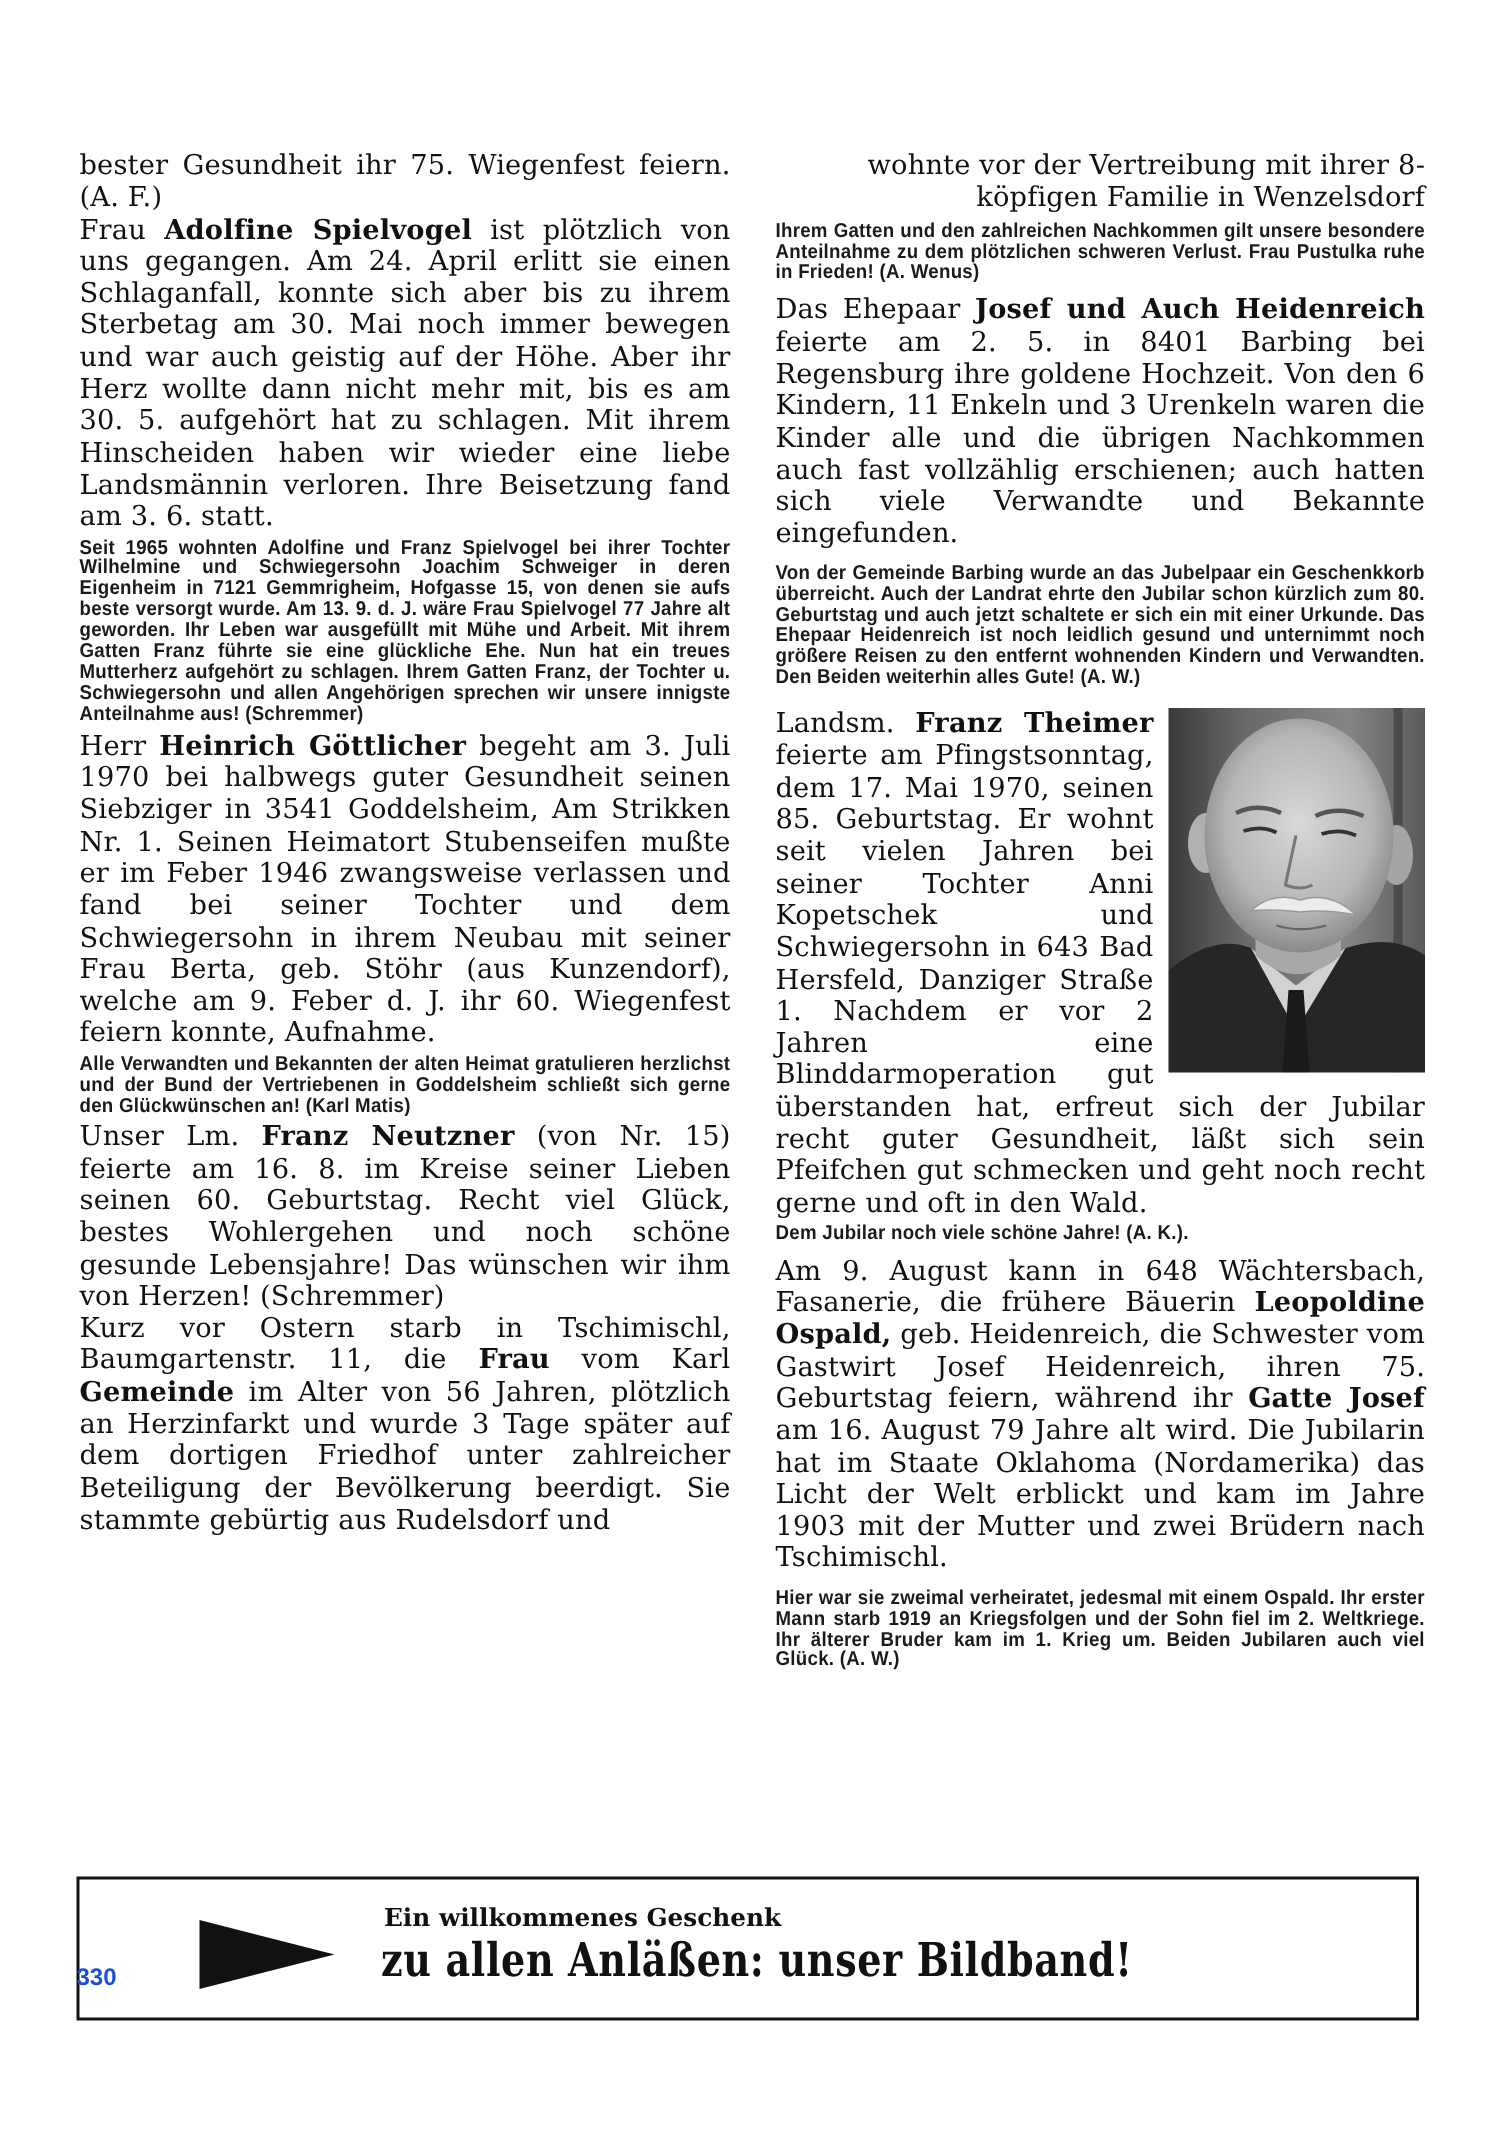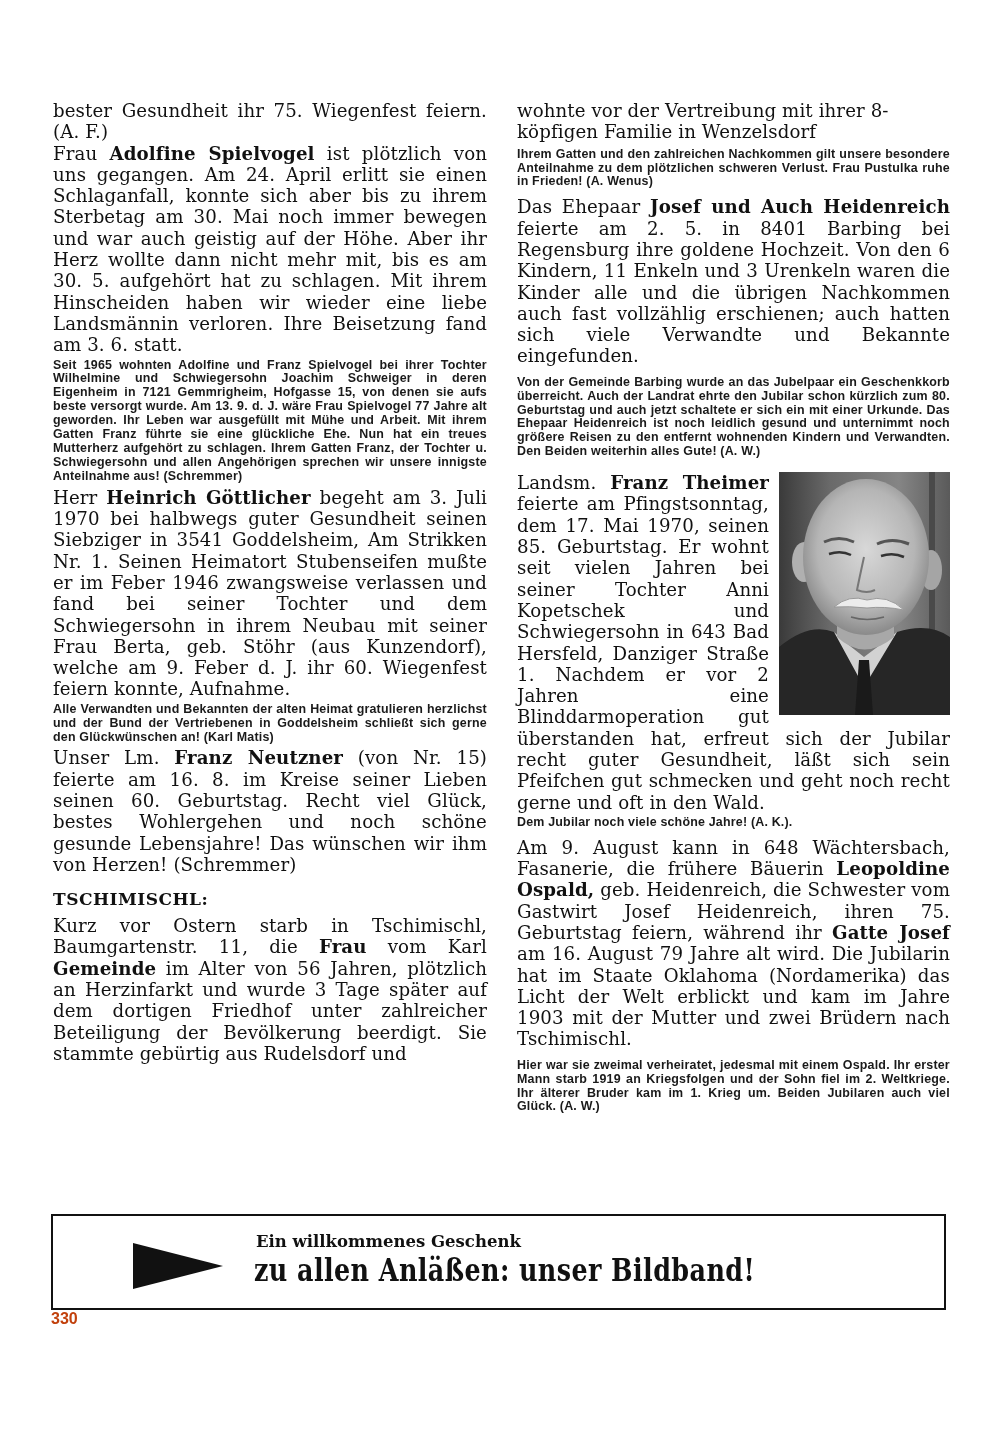--- a/index.html
+++ b/index.html
@@ -9,50 +9,49 @@
   .col-left { left: 53px; width: 434px; }
   .col-right { left: 517px; width: 433px; }
   .big { font-family: "DejaVu Serif", "Liberation Serif", serif; font-size: 18.2px; line-height: 21.3px; text-align: justify; hyphens: manual; margin: 0; letter-spacing: 0.1px; }
   .small { font-family: "Liberation Sans", "DejaVu Sans", sans-serif; font-weight: bold; font-size: 13.4px; line-height: 13.9px; text-align: justify; margin: 2px 0 4px 0; transform: scaleX(0.93); transform-origin: left top; width: 107.5%; letter-spacing: 0.2px; color: #1a1a1a; }
   .heading { font-family: "DejaVu Serif", "Liberation Serif", serif; font-weight: bold; font-size: 17px; letter-spacing: 0.5px; margin: 14px 0 6px 0; }
   b { font-weight: bold; }
   .gap-s { height: 4px; }
   .gap-m { height: 10px; }
   .photo-wrap { float: right; width: 171px; height: 243px; margin: 0 0 2px 10px; position: relative; overflow: hidden; background: #555; }
   .photo-wrap svg { display: block; }
-  .banner { position: absolute; left: 51px; top: 1214px; width: 895px; height: 96px; border: 2px solid #111; box-sizing: border-box; }
+  .banner { position: absolute; left: 51px; top: 1251px; width: 895px; height: 96px; border: 2px solid #111; box-sizing: border-box; }
   .banner-arrow { position: absolute; left: 80px; top: 27px; width: 0; height: 0; border-top: 23px solid transparent; border-bottom: 23px solid transparent; border-left: 90px solid #111; }
   .banner-line1 { position: absolute; left: 203px; top: 16px; font-family: "DejaVu Serif", "Liberation Serif", serif; font-weight: bold; font-size: 16.5px; color: #111; }
   .banner-line2 { position: absolute; left: 201px; top: 36px; font-family: "DejaVu Serif", "Liberation Serif", serif; font-weight: bold; font-size: 31px; letter-spacing: 0.5px; color: #111; transform: scaleX(0.82); transform-origin: left top; }
-  .page-number { position: absolute; left: 51px; top: 1310px; font-family: "Liberation Sans", "DejaVu Sans", sans-serif; font-weight: bold; font-size: 16px; color: #c2410c; }
+  .page-number { position: absolute; left: 51px; top: 1310px; font-family: "Liberation Sans", "DejaVu Sans", sans-serif; font-weight: bold; font-size: 16px; color: #1d4ed8; }
 </style>
 </head>
 <body>
 
 <div class="page">
 
   <div class="col col-left">
     <p class="big">bester Gesundheit ihr 75. Wiegenfest feiern. (A. F.)</p>
 
 
     <p class="big"><span>Frau </span><b>Adolfine Spielvogel</b><span> ist plötzlich von uns gegangen. Am 24. April erlitt sie einen Schlaganfall, konnte sich aber bis zu ihrem Sterbetag am 30. Mai noch immer bewegen und war auch geistig auf der Höhe. Aber ihr Herz wollte dann nicht mehr mit, bis es am 30. 5. aufgehört hat zu schlagen. Mit ihrem Hinscheiden haben wir wieder eine liebe Landsmännin verloren. Ihre Beisetzung fand am 3. 6. statt.</span></p>
     <p class="small">Seit 1965 wohnten Adolfine und Franz Spielvogel bei ihrer Tochter Wilhelmine und Schwiegersohn Joachim Schweiger in deren Eigenheim in 7121 Gemmrigheim, Hofgasse 15, von denen sie aufs beste versorgt wurde. Am 13. 9. d. J. wäre Frau Spielvogel 77 Jahre alt geworden. Ihr Leben war ausgefüllt mit Mühe und Arbeit. Mit ihrem Gatten Franz führte sie eine glückliche Ehe. Nun hat ein treues Mutterherz aufgehört zu schlagen. Ihrem Gatten Franz, der Tochter u. Schwiegersohn und allen Angehörigen sprechen wir unsere innigste Anteilnahme aus! (Schremmer)</p>
 
     <p class="big"><span>Herr </span><b>Heinrich Göttlicher</b><span> begeht am 3. Juli 1970 bei halbwegs guter Gesundheit seinen Siebziger in 3541 Goddelsheim, Am Strikken Nr. 1. Seinen Heimatort Stubenseifen mußte er im Feber 1946 zwangsweise verlassen und fand bei seiner Tochter und dem Schwiegersohn in ihrem Neubau mit seiner Frau Berta, geb. Stöhr (aus Kunzendorf), welche am 9. Feber d. J. ihr 60. Wiegenfest feiern konnte, Aufnahme.</span></p>
     <p class="small">Alle Verwandten und Bekannten der alten Heimat gratulieren herzlichst und der Bund der Vertriebenen in Goddelsheim schließt sich gerne den Glückwünschen an! (Karl Matis)</p>
 
     <p class="big"><span>Unser Lm. </span><b>Franz Neutzner</b><span> (von Nr. 15) feierte am 16. 8. im Kreise seiner Lieben seinen 60. Geburtstag. Recht viel Glück, bestes Wohlergehen und noch schöne gesunde Lebensjahre! Das wünschen wir ihm von Herzen! (Schremmer)</span></p>
 
-    <div class="heading">TSCHIMISCHL:</div>
 
     <p class="big"><span>Kurz vor Ostern starb in Tschimischl, Baumgartenstr. 11, die </span><b>Frau</b><span> vom Karl </span><b>Gemeinde</b><span> im Alter von 56 Jahren, plötzlich an Herzinfarkt und wurde 3 Tage später auf dem dortigen Friedhof unter zahlreicher Beteiligung der Bevölkerung beerdigt. Sie stammte gebürtig aus Rudelsdorf und</span></p>
   </div>
 
   <div class="col col-right">
-    <p class="big" style="text-align:left;">wohnte vor der Vertreibung mit ihrer 8-köpfigen Familie in Wenzelsdorf</p>
+    <p class="big" style="text-align:right;">wohnte vor der Vertreibung mit ihrer 8-köpfigen Familie in Wenzelsdorf</p>
     <p class="small" style="margin-top:4px;">Ihrem Gatten und den zahlreichen Nachkommen gilt unsere besondere Anteilnahme zu dem plötzlichen schweren Verlust. Frau Pustulka ruhe in Frieden! (A. Wenus)</p>
 
     <div class="gap-s"></div>
     <p class="big"><span>Das Ehepaar </span><b>Josef und Auch Heidenreich</b><span> feierte am 2. 5. in 8401 Barbing bei Regensburg ihre goldene Hochzeit. Von den 6 Kindern, 11 Enkeln und 3 Urenkeln waren die Kinder alle und die übrigen Nachkommen auch fast vollzählig erschienen; auch hatten sich viele Verwandte und Bekannte eingefunden.</span></p>
     <p class="small" style="margin-top:8px;">Von der Gemeinde Barbing wurde an das Jubelpaar ein Geschenkkorb überreicht. Auch der Landrat ehrte den Jubilar schon kürzlich zum 80. Geburtstag und auch jetzt schaltete er sich ein mit einer Urkunde. Das Ehepaar Heidenreich ist noch leidlich gesund und unternimmt noch größere Reisen zu den entfernt wohnenden Kindern und Verwandten. Den Beiden weiterhin alles Gute! (A. W.)</p>
 
     <div class="gap-m"></div>
     <div>
       <div class="photo-wrap" title="Portrait photo of Franz Theimer">
         <svg width="171" height="243" viewBox="0 0 171 243">

